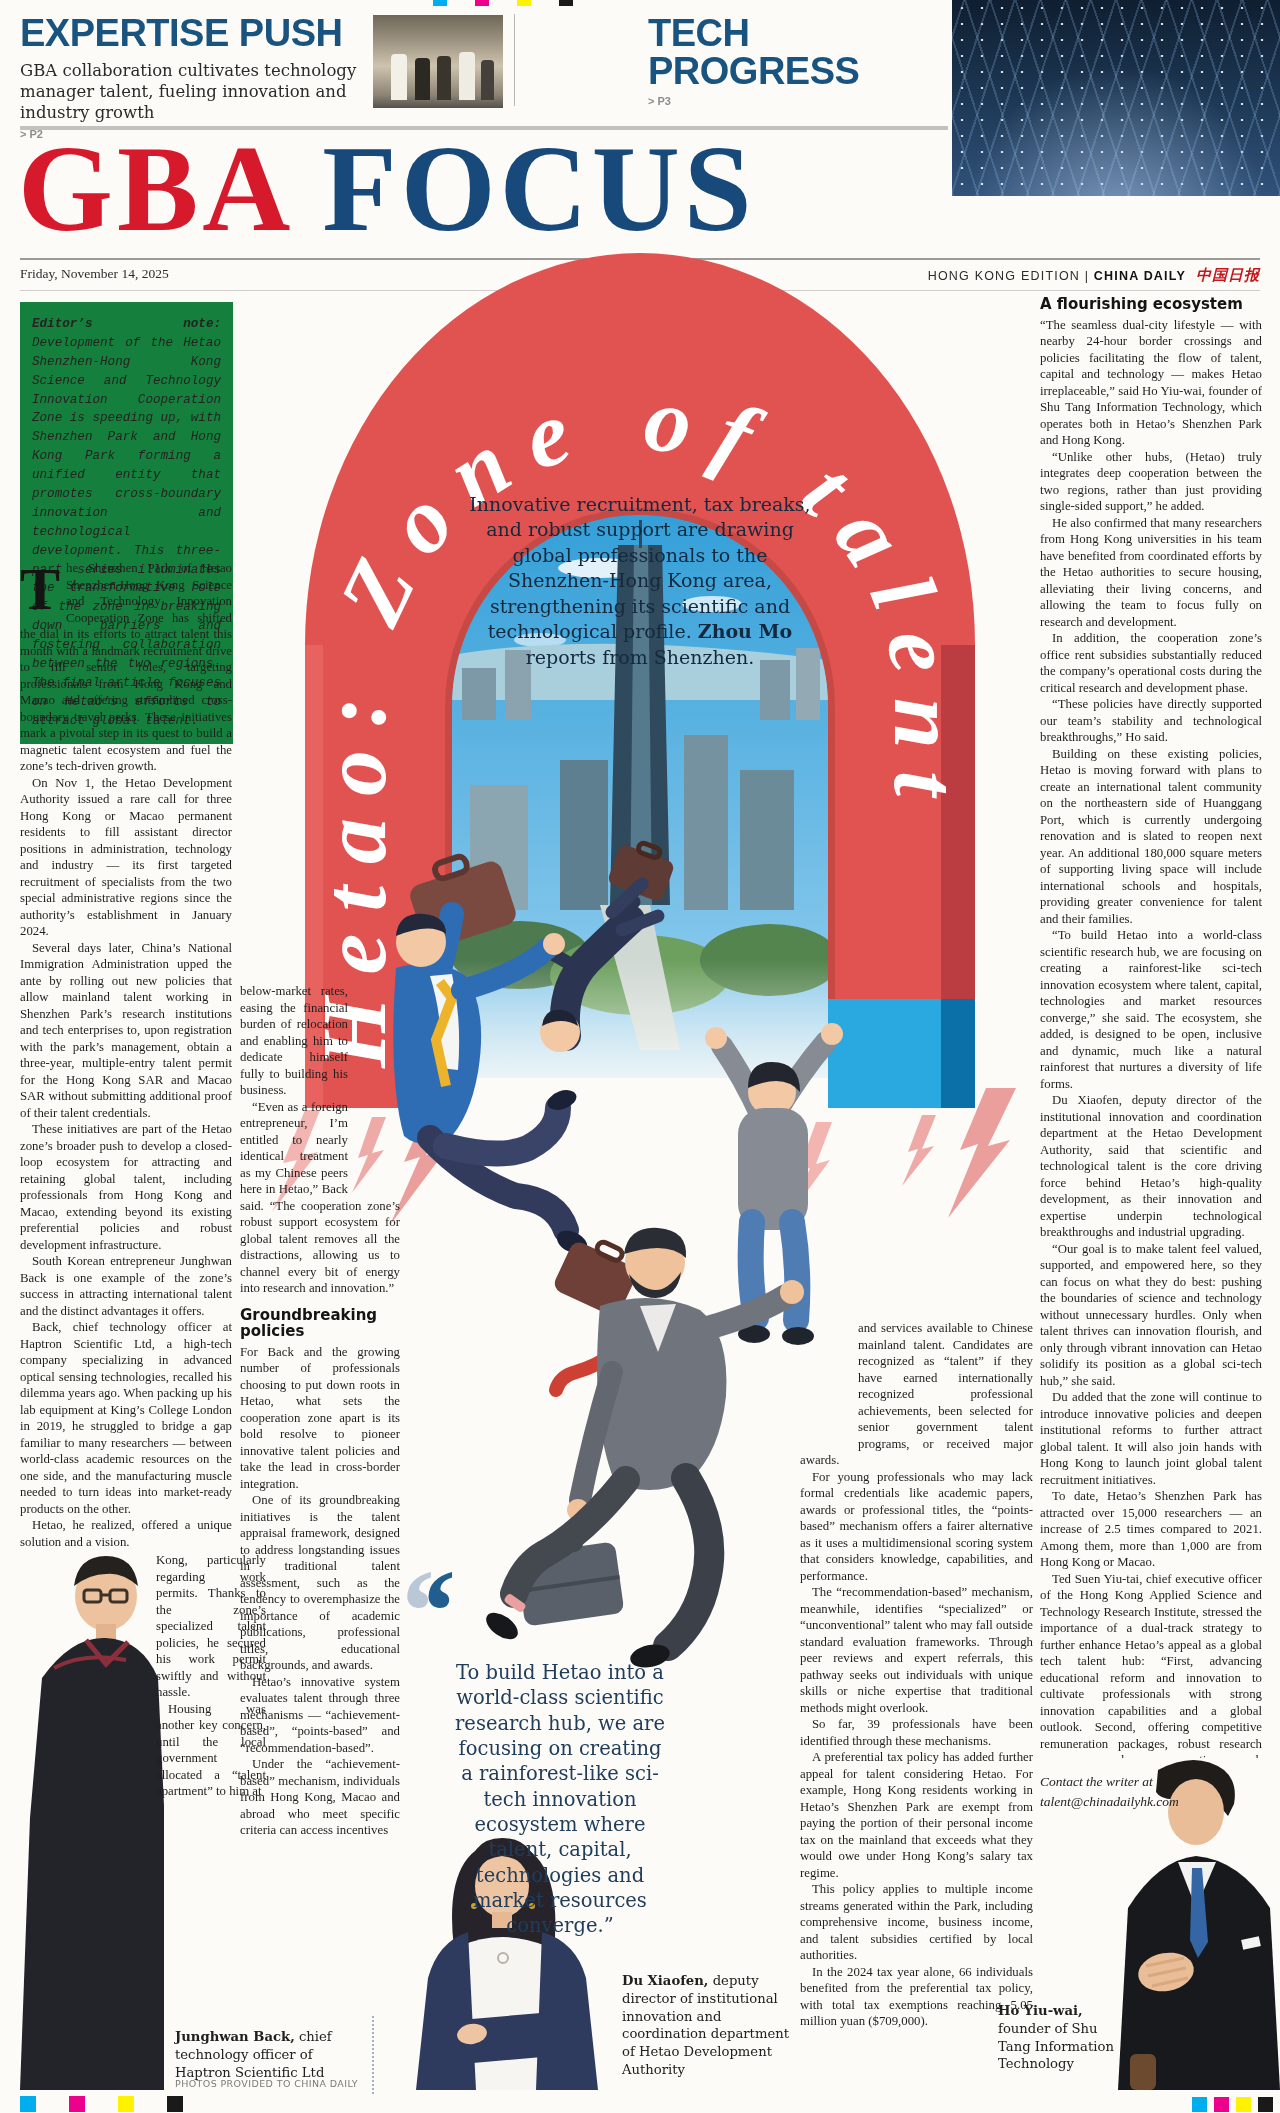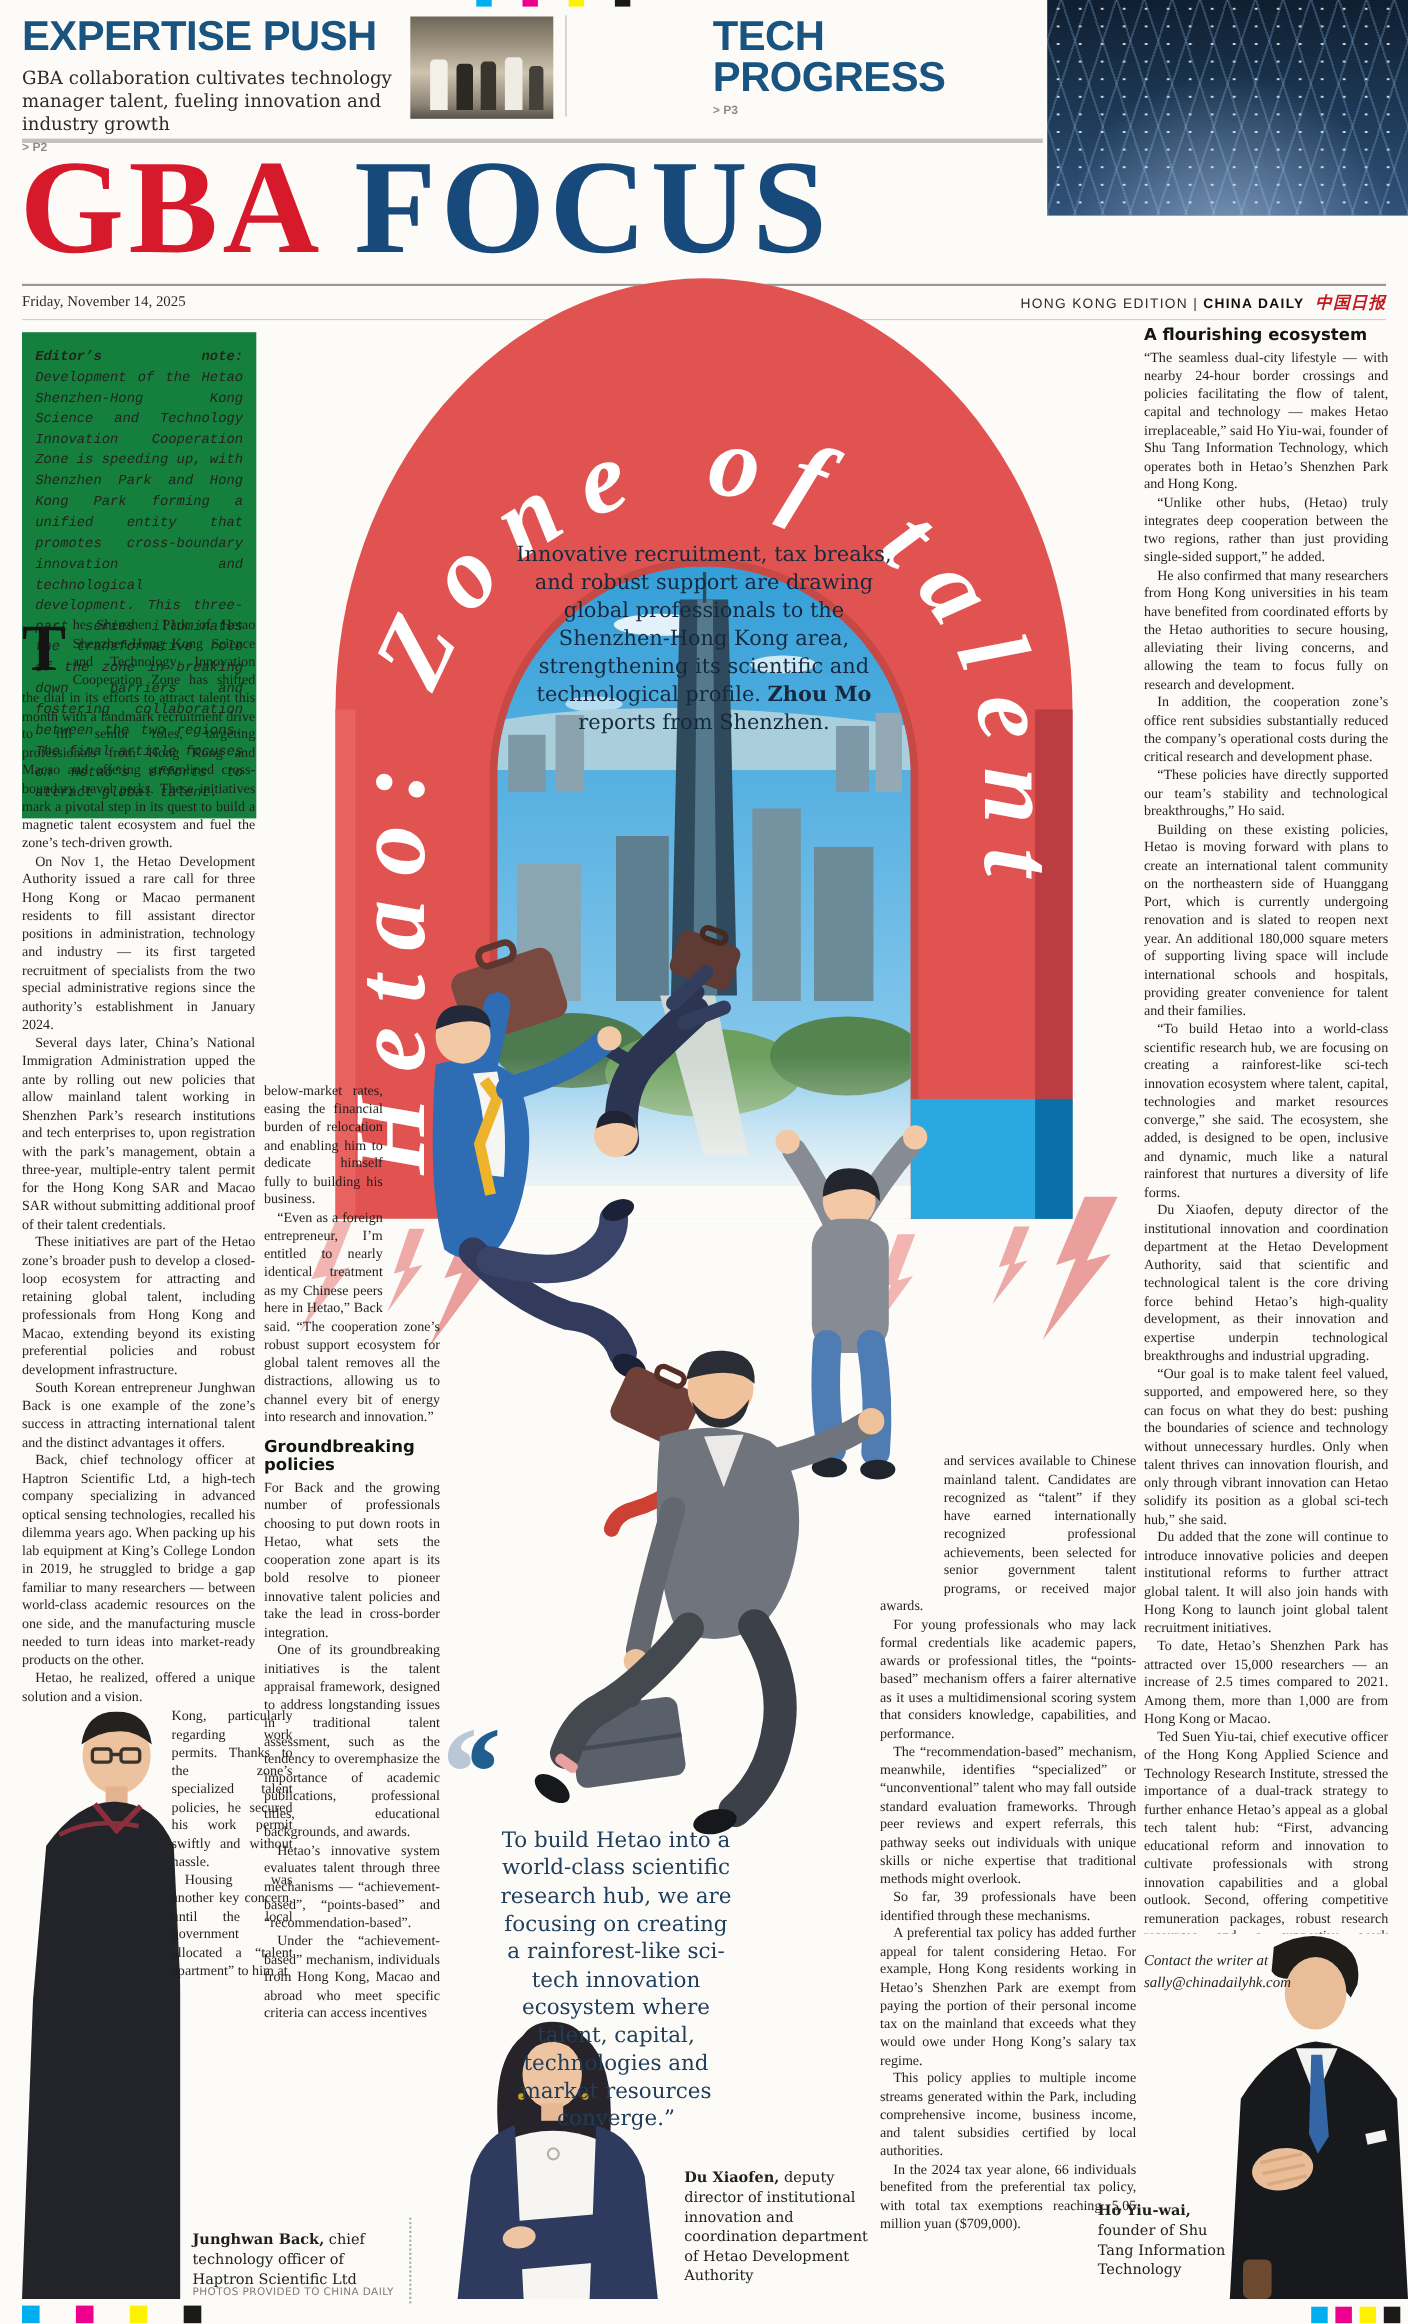--- a/index.html
+++ b/index.html
@@ -240,21 +240,21 @@
         <p>Du Xiaofen, deputy director of the institutional innovation and coordination department at the Hetao Development Authority, said that scientific and technological talent is the core driving force behind Hetao’s high-quality development, as their innovation and expertise underpin technological breakthroughs and industrial upgrading.</p>
         <p>“Our goal is to make talent feel valued, supported, and empowered here, so they can focus on what they do best: pushing the boundaries of science and technology without unnecessary hurdles. Only when talent thrives can innovation flourish, and only through vibrant innovation can Hetao solidify its position as a global sci-tech hub,” she said.</p>
         <p>Du added that the zone will continue to introduce innovative policies and deepen institutional reforms to further attract global talent. It will also join hands with Hong Kong to launch joint global talent recruitment initiatives.</p>
         <p>To date, Hetao’s Shenzhen Park has attracted over 15,000 researchers — an increase of 2.5 times compared to 2021. Among them, more than 1,000 are from Hong Kong or Macao.</p>
         <p>Ted Suen Yiu-tai, chief executive officer of the Hong Kong Applied Science and Technology Research Institute, stressed the importance of a dual-track strategy to further enhance Hetao’s appeal as a global tech talent hub: “First, advancing educational reform and innovation to cultivate professionals with strong innovation capabilities and a global outlook. Second, offering competitive remuneration packages, robust research resources and a supportive work environment to empower talent to reach their full potential.”</p>
       </div>
   </div>
 
   <div class="abs z3 contact" style="left:1040px;top:1772px;width:200px;">
     <div>Contact the writer at</div>
-    <div>sally@chinadailyhk.com</div>
+    <div>talent@chinadailyhk.com</div>
   </div>
 
   <svg class="abs z2" style="left:140px;top:830px;pointer-events:none" width="920" height="870" viewBox="140 830 920 870">
 
     <g fill="#f2b5b2">
       <polygon points="305,1110 283,1163 297,1160 272,1212 318,1152 302,1156 320,1110"></polygon>
       <polygon points="372,1117 358,1158 368,1155 352,1193 384,1150 372,1153 386,1117" fill="#eeaaa7"></polygon>
       <polygon points="430,1103 404,1162 420,1157 390,1225 446,1150 426,1155 450,1103" fill="#eb9f9c"></polygon>
     </g>
 

